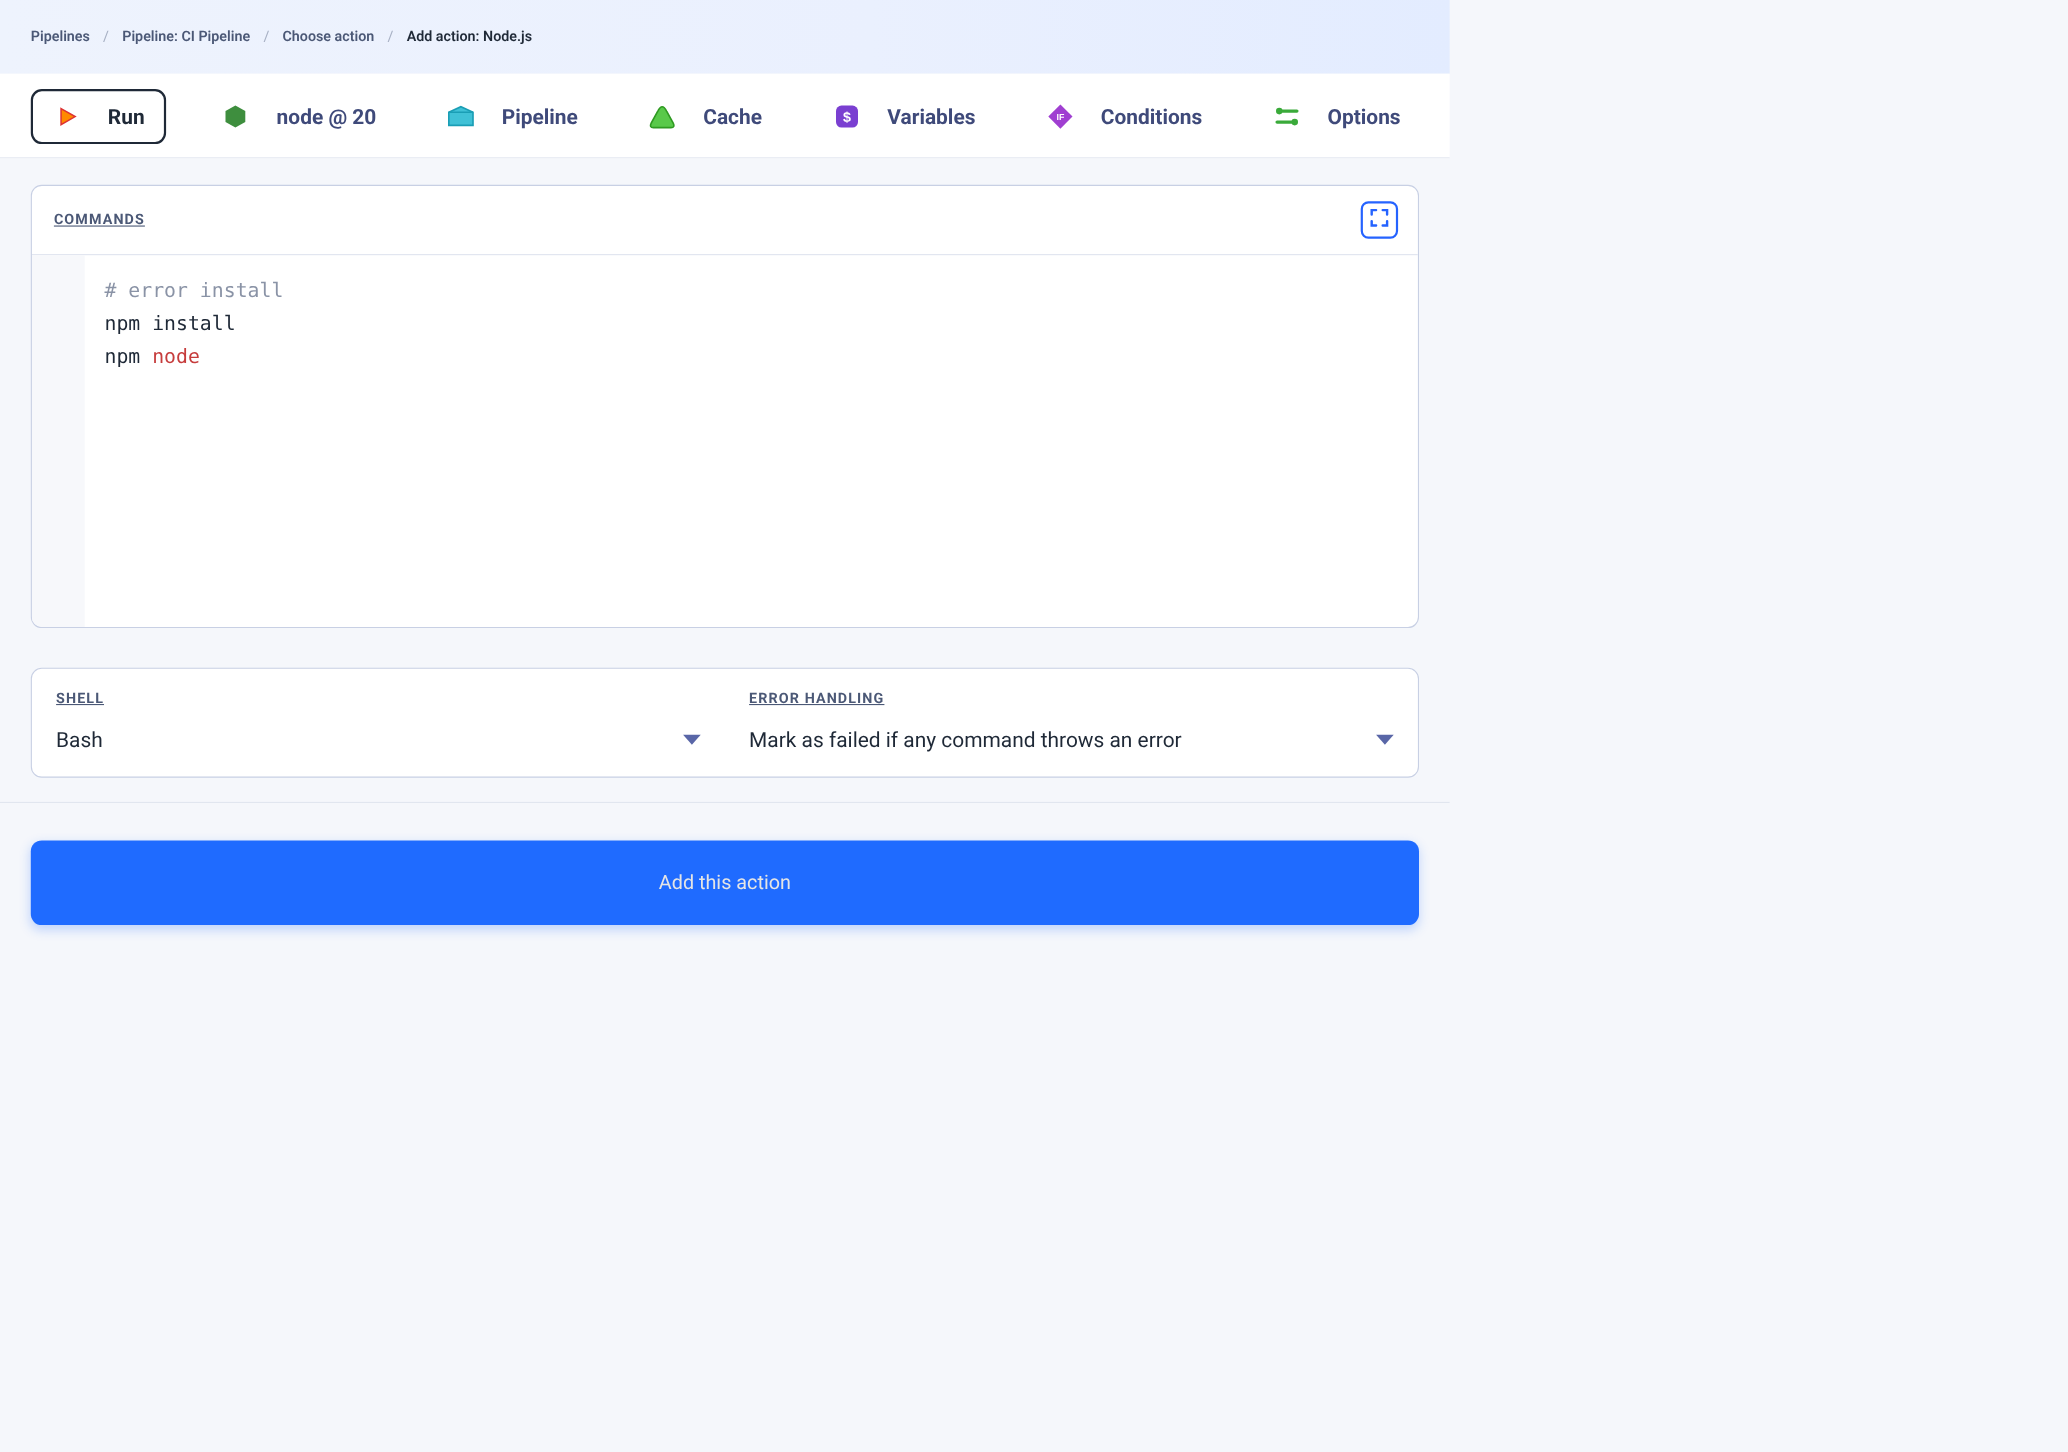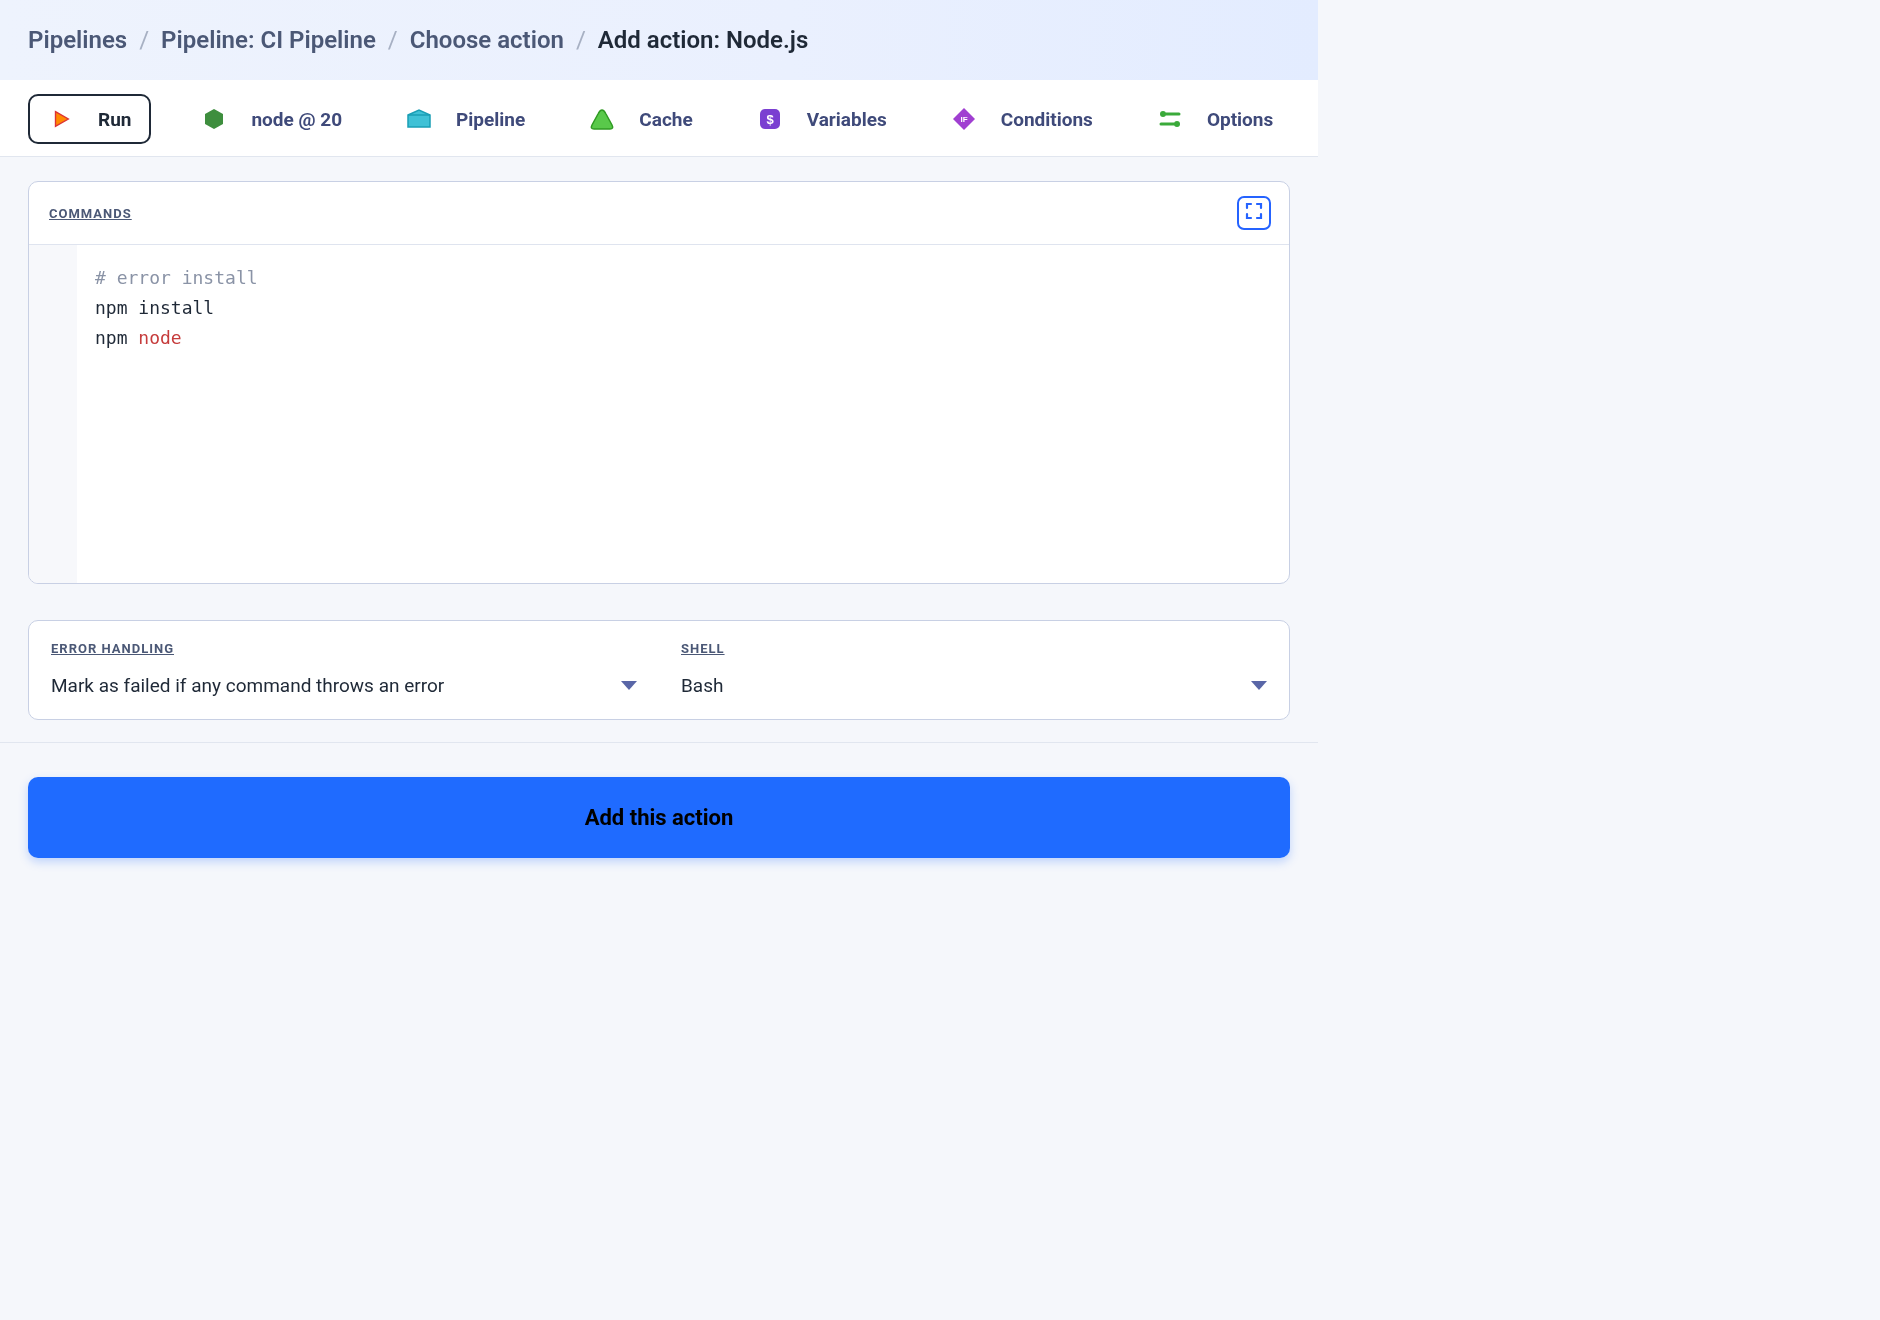--- a/index.html
+++ b/index.html
@@ -10,21 +10,21 @@
     width: 1318px;
     height: 926px;
     overflow: hidden;
   }
   .breadcrumb-bar {
     background: linear-gradient(90deg, #eef3fd 0%, #eaf0fe 60%, #e3ecff 100%);
     padding: 26px 28px;
     display: flex;
     align-items: center;
     gap: 12px;
-    font-size: 24px;
+    font-size: 13px;
     font-weight: 600;
     color: #4b5876;
   }
   .breadcrumb-bar a { color: #4b5876; text-decoration: none; }
   .breadcrumb-bar .sep { color: #a7b0c3; font-weight: 400; }
   .breadcrumb-bar .current { color: #1f2937; }
   .tabs-bar {
     background: #fff;
     border-bottom: 1px solid #e1e6ef;
     padding: 14px 28px 12px 28px;
@@ -124,23 +124,23 @@
   }
   .footer {
     margin-top: 22px;
     border-top: 1px solid #e1e6ef;
     padding: 34px 28px 34px 28px;
     background: #f5f7fb;
   }
   .add-btn {
     width: 100%;
     background: #1f6bff;
-    color: #000000;
-    font-size: 22px;
-    font-weight: 700;
+    color: #e5e5e5;
+    font-size: 18px;
+    font-weight: 400;
     text-align: center;
     padding: 28px 0;
     border-radius: 10px;
     cursor: pointer;
     box-shadow: 0 4px 10px rgba(31,107,255,0.25);
   }
 </style>
 </head>
 <body>
 
@@ -235,32 +235,32 @@
     <div class="editor-area">
       <div class="gutter"></div>
       <div class="code"><span class="comment"># error install</span>
 <span>npm install</span>
 <span>npm </span><span class="kw">node</span></div>
     </div>
   </div>
 
   <div class="row2">
     <div class="cell">
+      <div class="section-label">SHELL</div>
+      <div class="select-row">
+        <span>Bash</span>
+        <span class="caret"></span>
+      </div>
+    </div>
+    <div class="cell">
       <div class="section-label">ERROR HANDLING</div>
       <div class="select-row">
         <span>Mark as failed if any command throws an error</span>
         <span class="caret"></span>
       </div>
     </div>
-    <div class="cell">
-      <div class="section-label">SHELL</div>
-      <div class="select-row">
-        <span>Bash</span>
-        <span class="caret"></span>
-      </div>
-    </div>
   </div>
 
 </div>
 
 <div class="footer">
   <div class="add-btn">Add this action</div>
 </div>
 
 </body></html>

